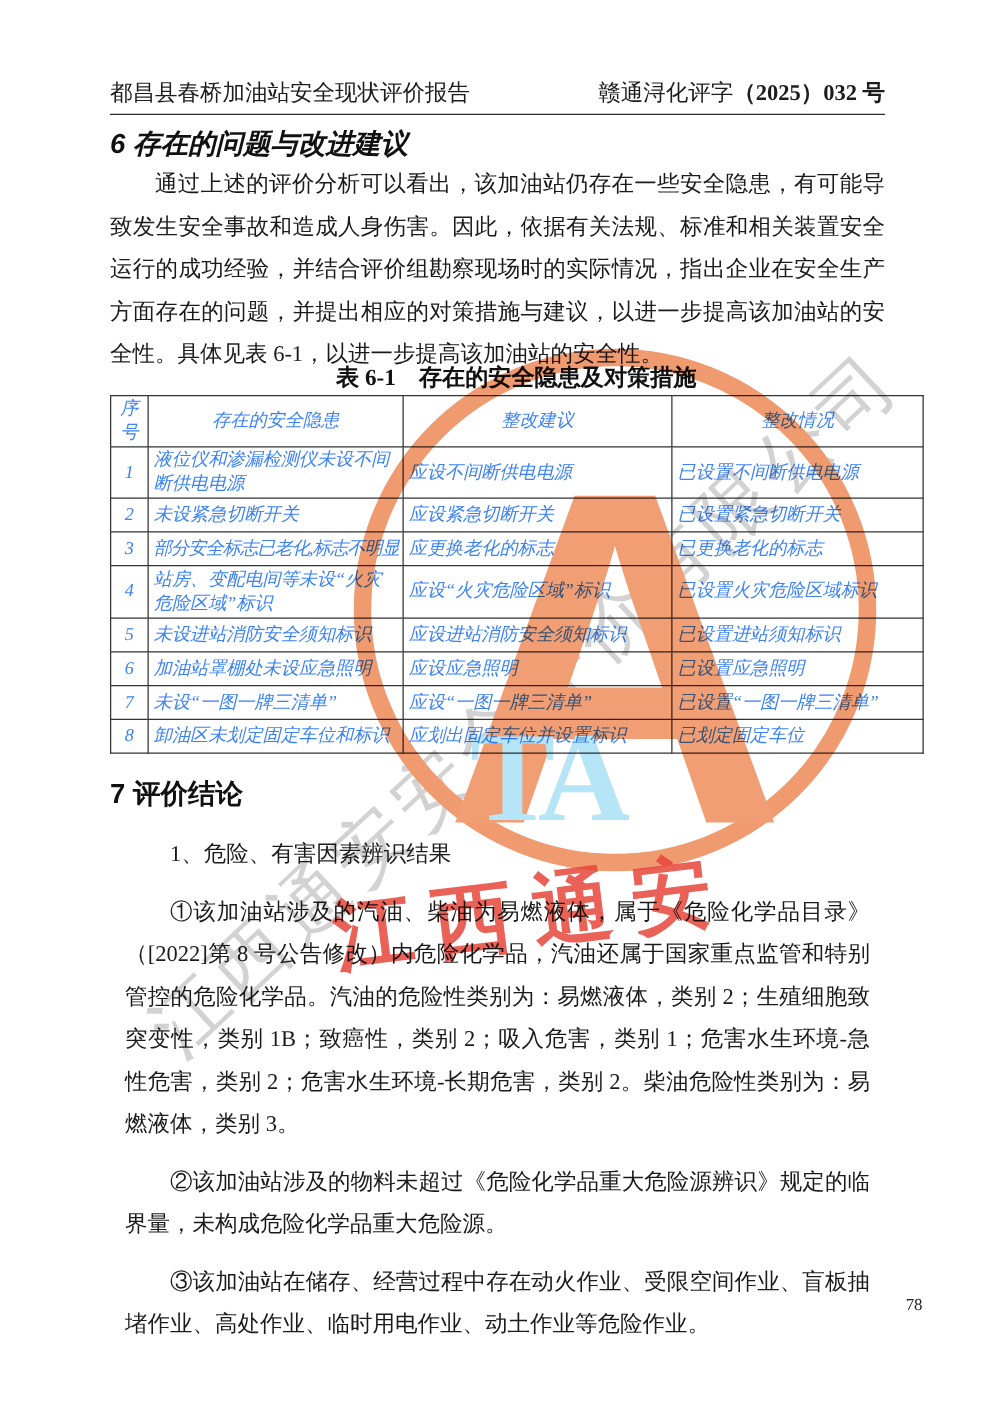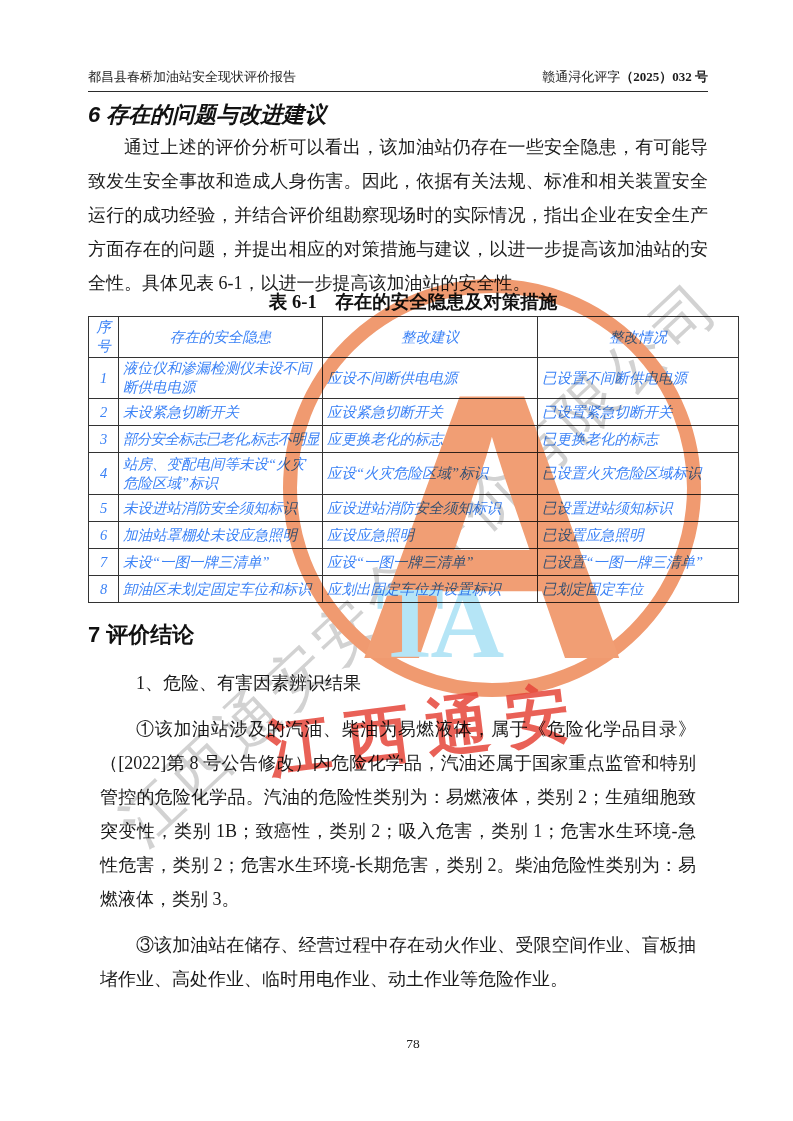--- a/index.html
+++ b/index.html
@@ -7,21 +7,21 @@
     position:relative;width:793px;height:1121px;background:#ffffff;
     font-family:"Liberation Serif",serif;color:#1c1c1c;overflow:hidden;
     margin:0 auto;
   }
   .content{position:absolute;inset:0;z-index:1;}
 
   
   .doc-header{
     position:absolute;left:88px;top:58px;width:620px;height:28px;
     display:flex;justify-content:space-between;align-items:flex-end;
-    border-bottom:1.5px solid #2b2b2b;padding-bottom:5px;font-size:13px;
+    border-bottom:1.5px solid #2b2b2b;padding-bottom:5px;font-size:18px;
   }
   .doc-header .h-right b{font-weight:bold;}
 
   
   .sec-title{
     position:absolute;left:88px;
     font-family:"Liberation Sans",sans-serif;font-weight:bold;font-size:22px;
     color:#111;white-space:nowrap;
   }
   #sec6-title{top:100px;font-style:italic;}
@@ -56,21 +56,21 @@
   td.tight{letter-spacing:-0.7px;white-space:nowrap;}
 
   
   #sec7-body{
     position:absolute;left:88px;top:654px;width:620px;
     font-size:18px;line-height:34px;text-align:justify;color:#1a1a1a;
   }
   #sec7-body p{margin:12px;text-indent:2em;}
 
   .pagenum{
-    position:absolute;left:88px;top:1036px;width:650px;text-align:center;
+    position:absolute;left:88px;top:1036px;width:650px;text-align:right;
     font-size:13.5px;color:#222;
   }
 
   
   .overlay{position:absolute;inset:0;z-index:2;pointer-events:none;mix-blend-mode:multiply;}
   .wm-gray{
     position:absolute;left:0px;top:528px;width:840px;height:70px;
     text-align:center;font-size:60px;letter-spacing:6px;color:#c7c7c7;
     font-family:"Liberation Serif",serif;opacity:.8;white-space:nowrap;
     transform:rotate(-43deg);transform-origin:420px 35px;line-height:70px;
@@ -168,20 +168,21 @@
         <td>已划定固定车位</td>
       </tr>
     </tbody>
       </table>
 
     <div class="sec-title" id="sec7-title">7 评价结论</div>
 
     <div id="sec7-body">
       <p>1、危险、有害因素辨识结果</p>
       <p>①该加油站涉及的汽油、柴油为易燃液体，属于《危险化学品目录》（[2022]第 8 号公告修改）内危险化学品，汽油还属于国家重点监管和特别管控的危险化学品。汽油的危险性类别为：易燃液体，类别 2；生殖细胞致突变性，类别 1B；致癌性，类别 2；吸入危害，类别 1；危害水生环境-急性危害，类别 2；危害水生环境-长期危害，类别 2。柴油危险性类别为：易燃液体，类别 3。</p>
+      <p>②该加油站涉及的物料未超过《危险化学品重大危险源辨识》规定的临界量，未构成危险化学品重大危险源。</p>
       <p>③该加油站在储存、经营过程中存在动火作业、受限空间作业、盲板抽堵作业、高处作业、临时用电作业、动土作业等危险作业。</p>
     </div>
 
     <div class="pagenum">78</div>
   </div>
 
   <div class="overlay">
     <div class="wm-gray">江西通安安全评价有限公司</div>
     <svg class="wm-logo" width="445" height="445" viewBox="0 0 445 445">
       <circle cx="222" cy="222" r="202" fill="none" stroke="#f09a70" stroke-width="14"></circle>

